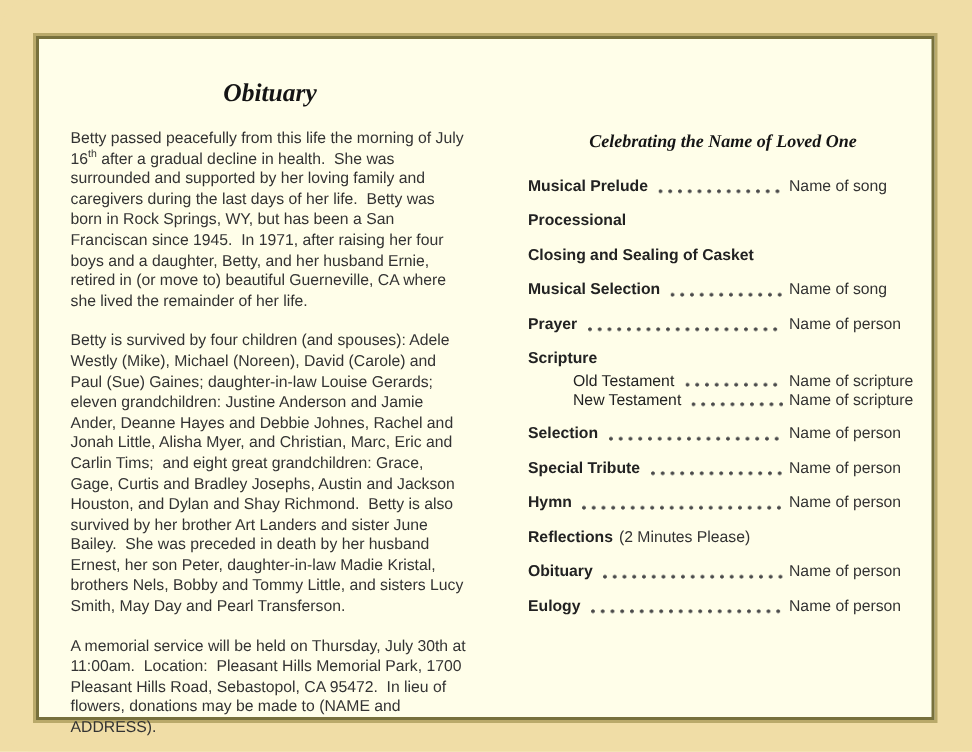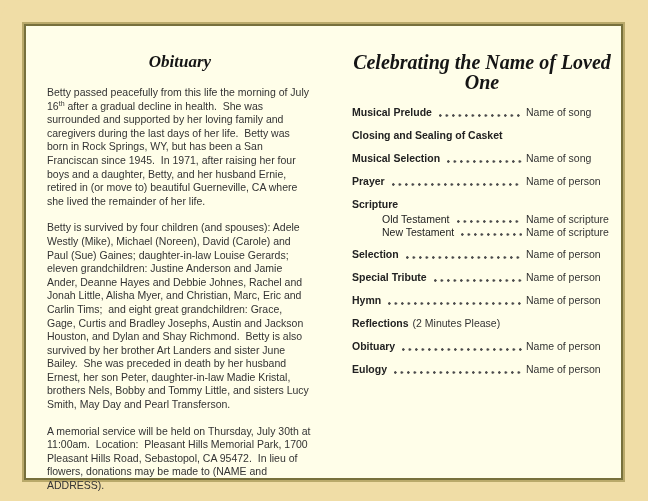--- a/index.html
+++ b/index.html
@@ -14,21 +14,21 @@
     border:2px solid #77703c;
     box-shadow:0 0 0 2px #b9a96a;
   }
   .col{position:absolute;top:26px;}
   .col-left{left:21px;width:266px;}
   .col-right{left:326px;width:260px;}
   .title{
     font-family:"Liberation Serif",serif;font-style:italic;font-weight:bold;
     font-size:17px;color:#151515;text-align:center;margin:0 0 14px 0;line-height:20px;
   }
-  .col-right .title{font-size:20px;}
+  .col-right .title{font-size:12px;margin-top:32px;}
   .body-text p{
     font-size:10.5px;line-height:13.6px;margin:0 0 13px 0;color:#333;
     white-space:pre-wrap;
   }
   sup{font-size:7px;line-height:0;}
   .program{margin-top:14px;}
   .row{
     display:flex;align-items:baseline;
     font-size:10.5px;line-height:13px;margin-bottom:10px;
   }
@@ -63,20 +63,23 @@
     <div class="col col-right">
       <h1 class="title">Celebrating the Name of Loved One</h1>
       <div class="program">
 
         <div class="row">
           <span class="label">Musical Prelude</span>
           <span class="dots"></span>
           <span class="value">Name of song</span>
         </div>
 
+        <div class="row">
+          <span class="label">Processional</span>
+        </div>
 
 
         <div class="row">
           <span class="label">Closing and Sealing of Casket</span>
         </div>
 
         <div class="row">
           <span class="label">Musical Selection</span>
           <span class="dots"></span>
           <span class="value">Name of song</span>

